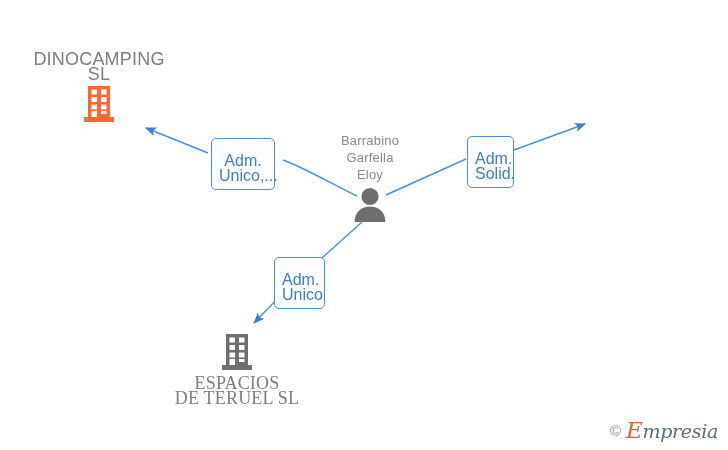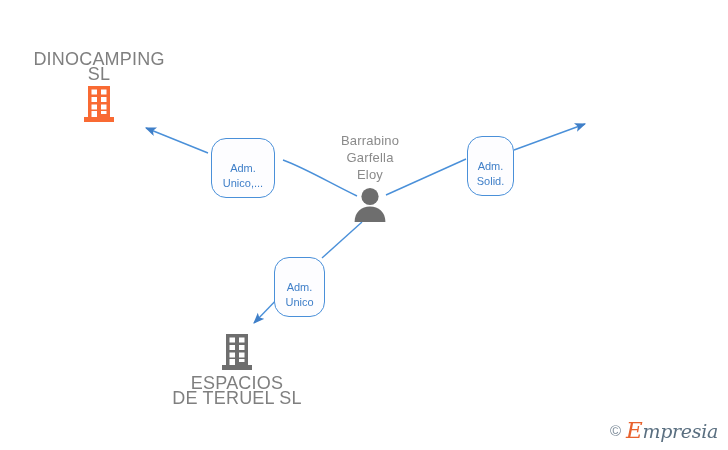--- a/index.html
+++ b/index.html
@@ -46,27 +46,27 @@
   .icon-wrap {
     display: block;
     margin: 3px auto 0 auto;
     line-height: 0;
   }
 
   
   .chip {
     position: absolute;
     border: 1.4px solid #4a90d9;
-    border-radius: 15px;
+    border-radius: 5px;
     background: #fdfdff;
     color: #3f7fc8;
-    font-size: 11px;
+    font-size: 16px;
     line-height: 15px;
     text-align: center;
-    padding: 22px 7px 6px 7px;
+    padding: 14px 7px 6px 7px;
     white-space: pre-line;
     box-sizing: border-box;
   }
 
   
   #watermark {
     position: absolute;
     right: 10px;
     bottom: 8px;
     display: flex;
@@ -139,21 +139,21 @@
 Garfella
 Eloy</div>
     <span class="icon-wrap">
       <svg width="34" height="36" viewBox="0 0 34 36" xmlns="http://www.w3.org/2000/svg">
         <circle cx="17" cy="10.5" r="8.6" fill="#6e6e6e"></circle>
         <path d="M1.6,36 C1.6,26.2 8.5,20.6 17,20.6 C25.5,20.6 32.4,26.2 32.4,36 Z" fill="#6e6e6e"></path>
       </svg>
     </span>
   </div>
 
-  <div class="node" style="left:157px; top:330px;">
+  <div class="node" style="left:157px; top:330px;font-family:Liberation Serif, serif;">
     <span class="icon-wrap">
       <svg width="30" height="38" viewBox="0 0 30 38" xmlns="http://www.w3.org/2000/svg">
         <rect x="4" y="1" width="22" height="31" fill="#6e6e6e"></rect>
         <rect x="0" y="32" width="30" height="5" fill="#6e6e6e"></rect>
         <rect x="7.5" y="4.5" width="5.5" height="5" fill="#ffffff"></rect>
         <rect x="17" y="4.5" width="5.5" height="5" fill="#ffffff"></rect>
         <rect x="7.5" y="12" width="5.5" height="5" fill="#ffffff"></rect>
         <rect x="17" y="12" width="5.5" height="5" fill="#ffffff"></rect>
         <rect x="7.5" y="19.5" width="5.5" height="5" fill="#ffffff"></rect>
         <rect x="17" y="19.5" width="5.5" height="5" fill="#ffffff"></rect>

